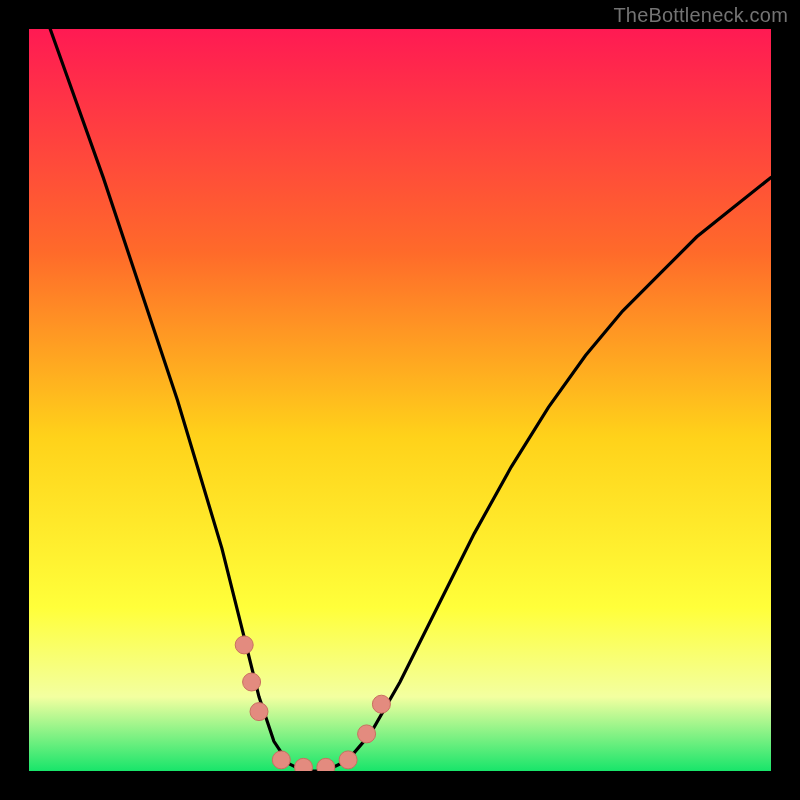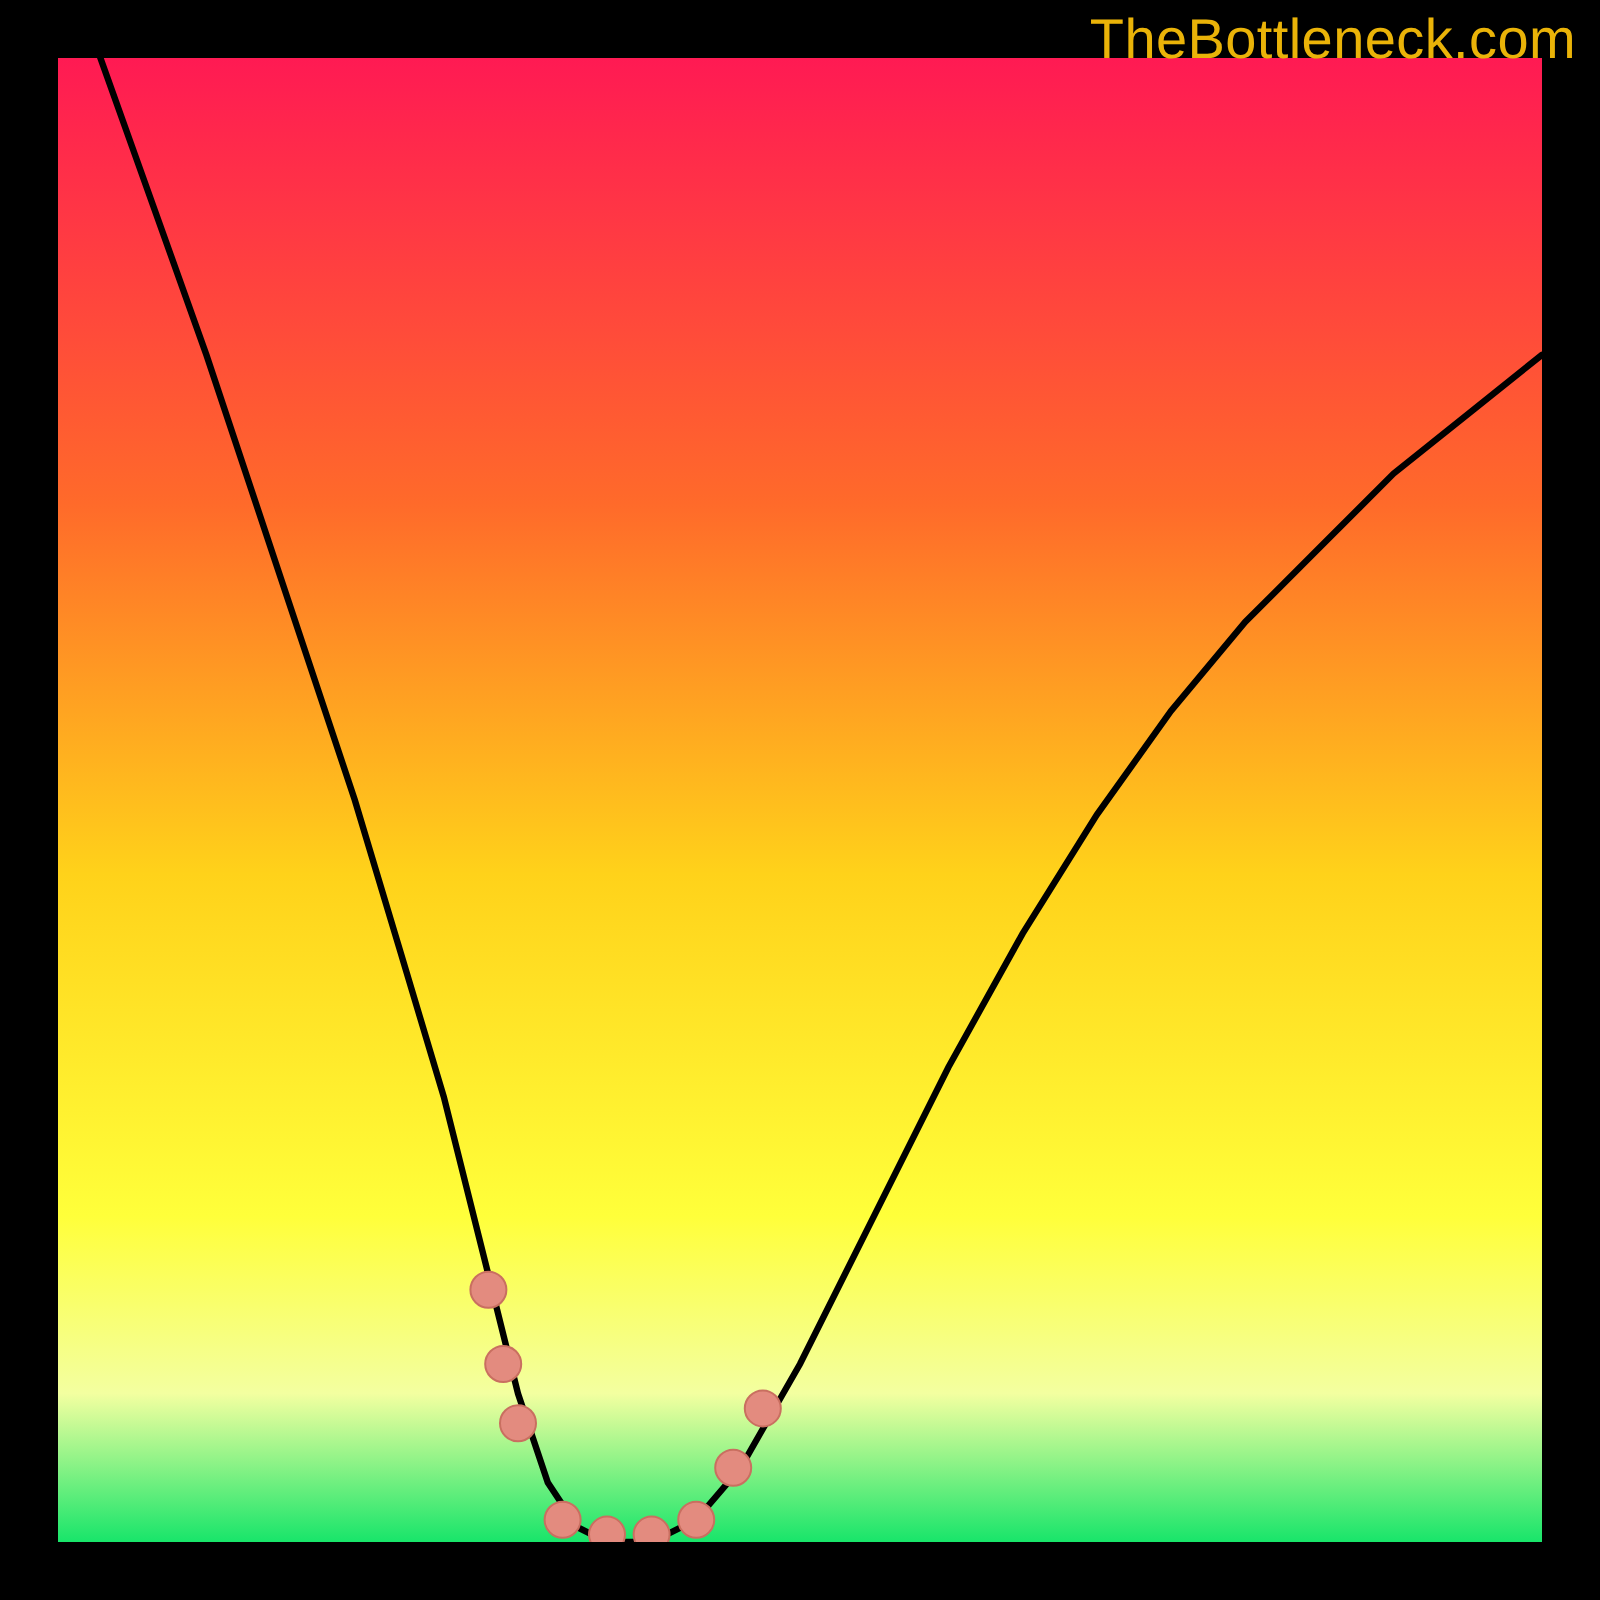--- a/index.html
+++ b/index.html
@@ -30,23 +30,23 @@
   }
   .curve {
     position: absolute;
     inset: 0;
   }
   .watermark {
     position: absolute;
     top: 4px;
     right: 12px;
     font-family: Arial, Helvetica, sans-serif;
-    font-size: 28px;
+    font-size: 20px;
     font-weight: 500;
-    color: #eab308;
+    color: #737373;
     letter-spacing: 0.2px;
   }
 </style>
 </head>
 <body>
 
 <div class="stage">
   <div class="plot-area">
     <svg class="gradient" width="742" height="742" viewBox="0 0 742 742" preserveAspectRatio="none">
       <defs>

